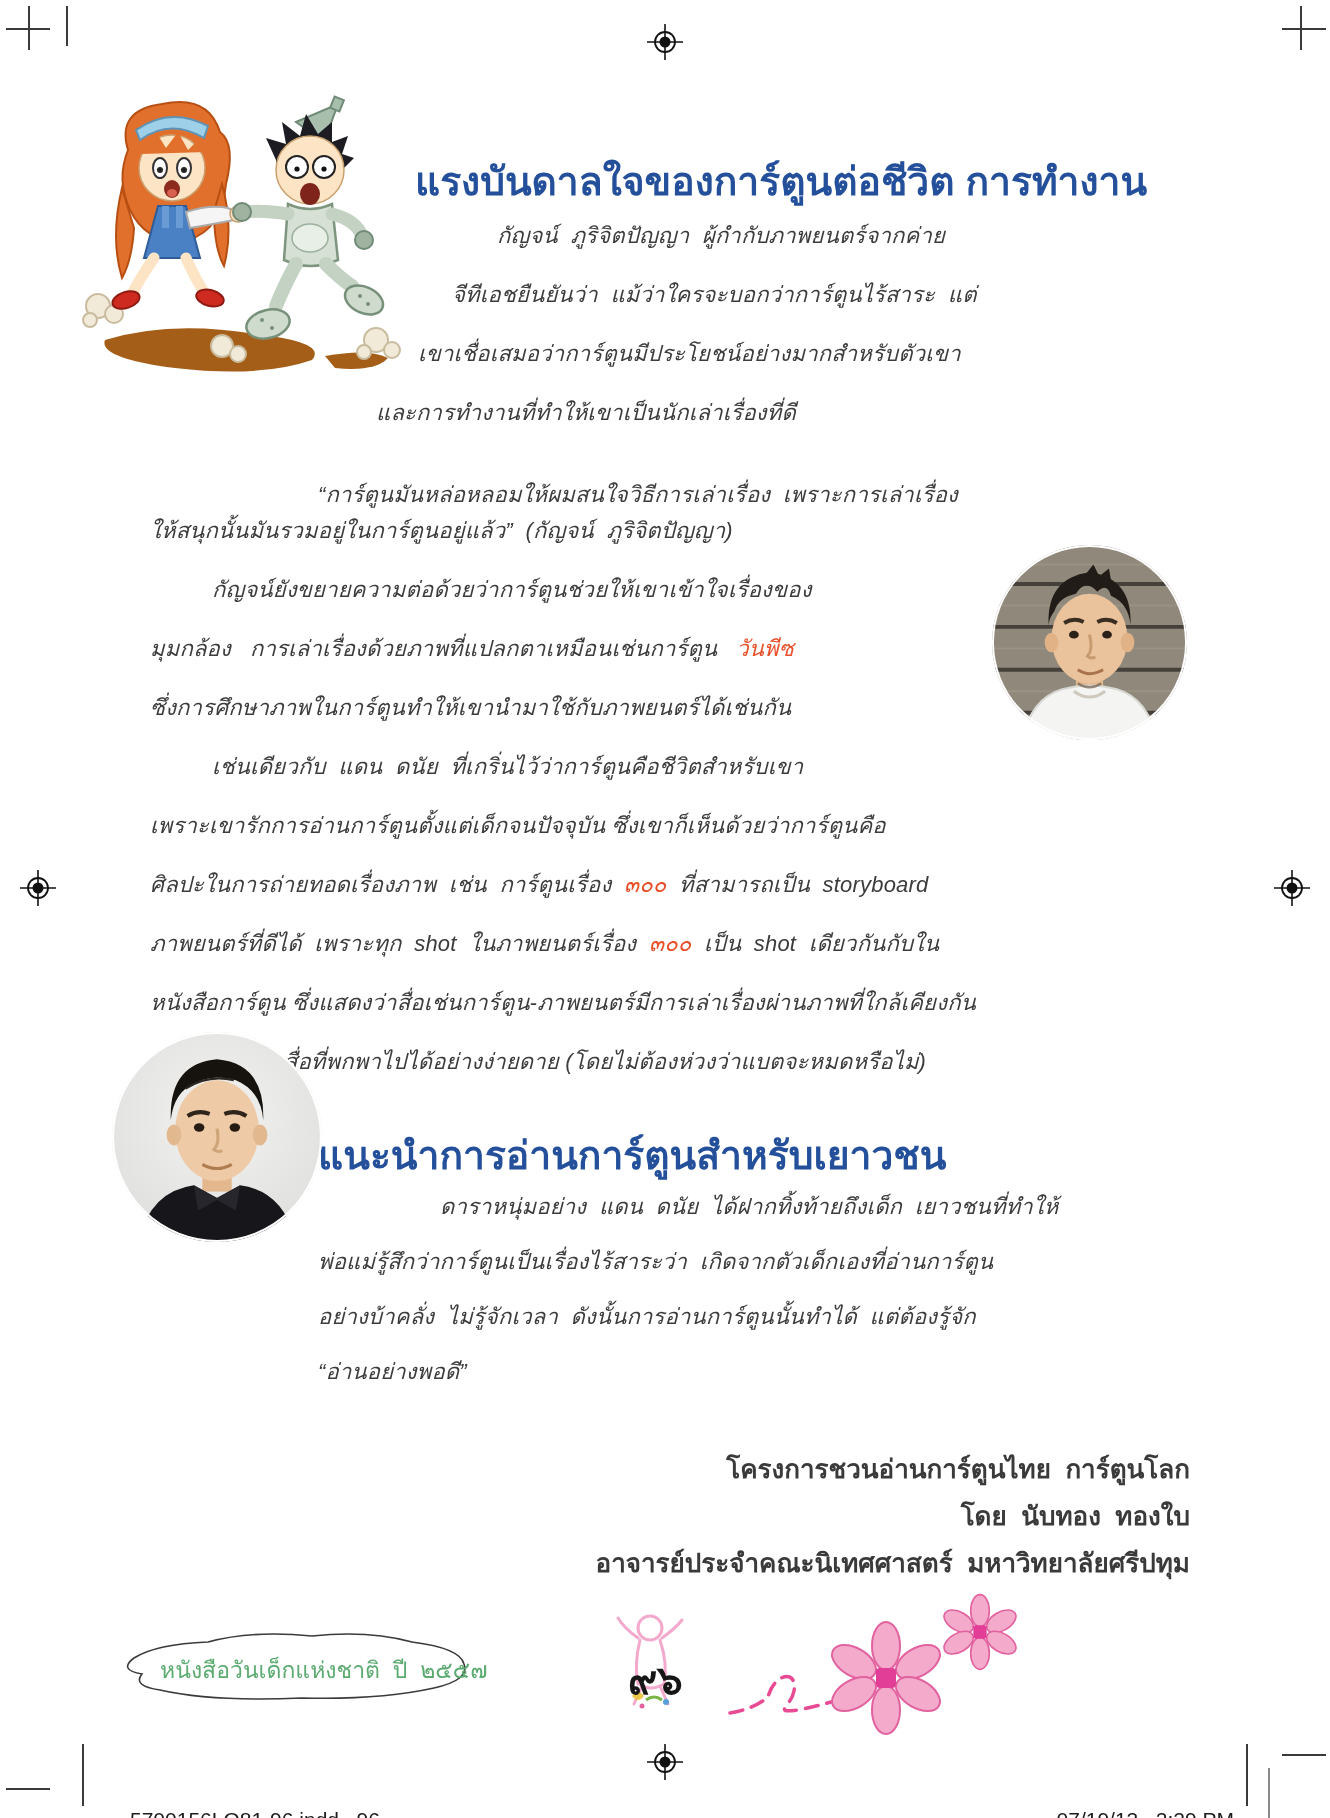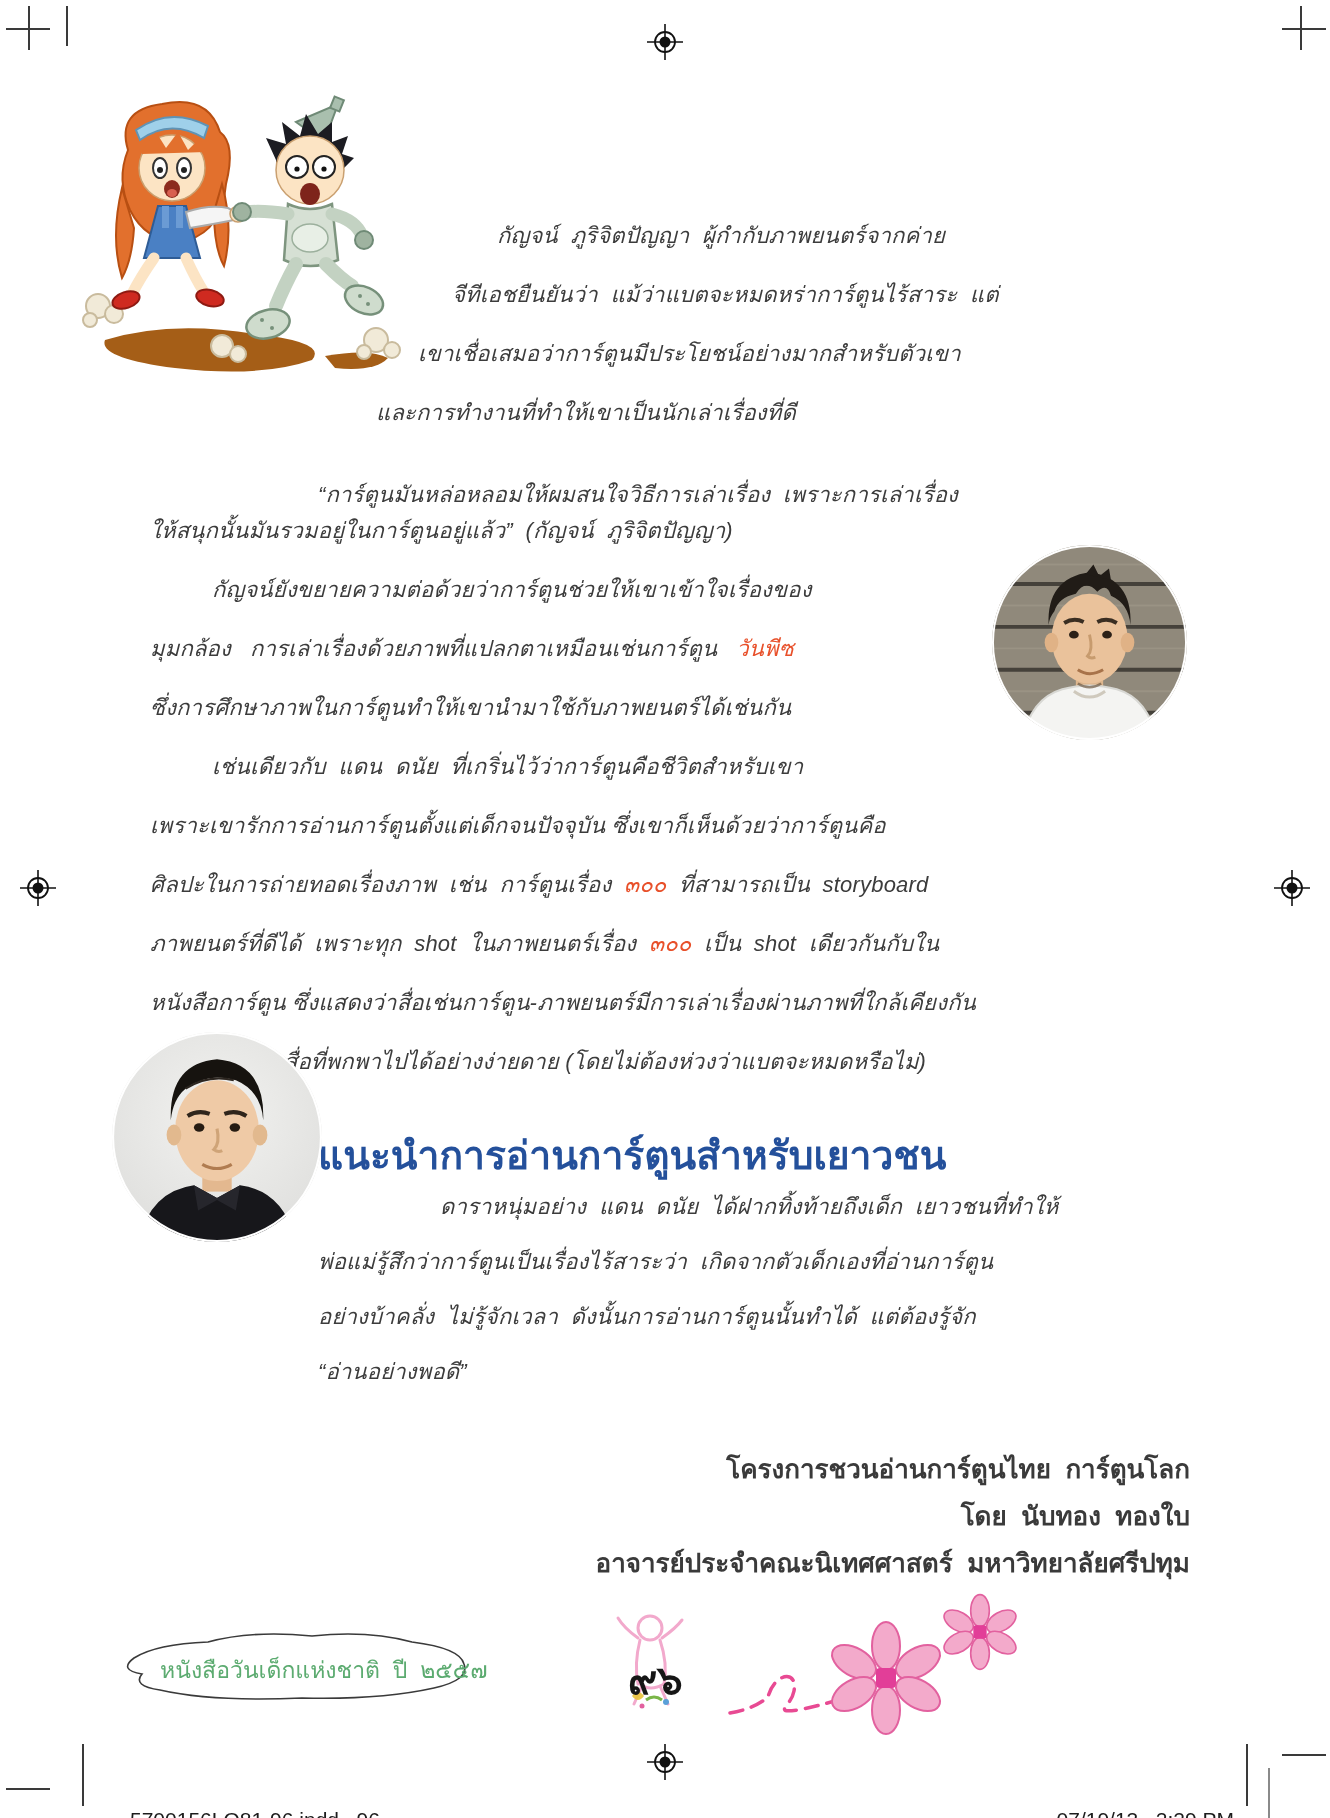--- a/index.html
+++ b/index.html
@@ -133,23 +133,24 @@
       <path d="M256,176 Q272,192 282,198" stroke="#c3d2c2" stroke-width="14" fill="none" stroke-linecap="round"></path>
       <ellipse cx="198" cy="236" rx="22" ry="14" fill="#cfdccd" stroke="#76907a" stroke-width="2.5" transform="rotate(-14 198 236)"></ellipse>
       <ellipse cx="294" cy="212" rx="20" ry="13" fill="#cfdccd" stroke="#76907a" stroke-width="2.5" transform="rotate(24 294 212)"></ellipse>
       <circle cx="192" cy="232" r="2" fill="#76907a"></circle>
         <circle cx="202" cy="240" r="2" fill="#76907a"></circle>
       <circle cx="290" cy="208" r="2" fill="#76907a"></circle>
         <circle cx="298" cy="216" r="2" fill="#76907a"></circle>
     </g>
   </svg>
 
+  <div class="heading" style="left:415px;top:150px;">แรงบันดาลใจของการ์ตูนต่อชีวิต การทำงาน</div>
   <div id="s1-lines">
       <div class="tline" style="top: 212px; left: 497px;"><span>กัญจน์  ภูริจิตปัญญา  ผู้กำกับภาพยนตร์จากค่าย</span></div>
-      <div class="tline" style="top: 271px; left: 452px;"><span>จีทีเอชยืนยันว่า  แม้ว่าแบตจะหมดหร่าการ์ตูนไร้สาระ  แต่</span></div>
+      <div class="tline" style="top: 271px; left: 452px;"><span>จีทีเอชยืนยันว่า  แม้ว่าใครจะบอกว่าการ์ตูนไร้สาระ  แต่</span></div>
       <div class="tline" style="top: 330px; left: 418px;"><span>เขาเชื่อเสมอว่าการ์ตูนมีประโยชน์อย่างมากสำหรับตัวเขา</span></div>
       <div class="tline" style="top: 389px; left: 376px;"><span>และการทำงานที่ทำให้เขาเป็นนักเล่าเรื่องที่ดี</span></div>
       <div class="tline" style="top: 471px; left: 318px;"><span>“การ์ตูนมันหล่อหลอมให้ผมสนใจวิธีการเล่าเรื่อง  เพราะการเล่าเรื่อง</span></div>
       <div class="tline" style="top: 507px; left: 150px;"><span>ให้สนุกนั้นมันรวมอยู่ในการ์ตูนอยู่แล้ว”  (กัญจน์  ภูริจิตปัญญา)</span></div>
       <div class="tline" style="top: 566px; left: 212px;"><span>กัญจน์ยังขยายความต่อด้วยว่าการ์ตูนช่วยให้เขาเข้าใจเรื่องของ</span></div>
       <div class="tline" style="top: 625px; left: 150px;"><span>มุมกล้อง   การเล่าเรื่องด้วยภาพที่แปลกตาเหมือนเช่นการ์ตูน   </span><span style="color: rgb(232, 80, 42);">วันพีซ</span></div>
       <div class="tline" style="top: 684px; left: 150px;"><span>ซึ่งการศึกษาภาพในการ์ตูนทำให้เขานำมาใช้กับภาพยนตร์ได้เช่นกัน</span></div>
       <div class="tline" style="top: 743px; left: 212px;"><span>เช่นเดียวกับ  แดน  ดนัย  ที่เกริ่นไว้ว่าการ์ตูนคือชีวิตสำหรับเขา</span></div>
       <div class="tline" style="top: 802px; left: 150px;"><span>เพราะเขารักการอ่านการ์ตูนตั้งแต่เด็กจนปัจจุบัน ซึ่งเขาก็เห็นด้วยว่าการ์ตูนคือ</span></div>
       <div class="tline" style="top: 861px; left: 150px;"><span>ศิลปะในการถ่ายทอดเรื่องภาพ  เช่น  การ์ตูนเรื่อง  </span><span style="color: rgb(232, 80, 42);">๓๐๐</span><span>  ที่สามารถเป็น  storyboard</span></div>

